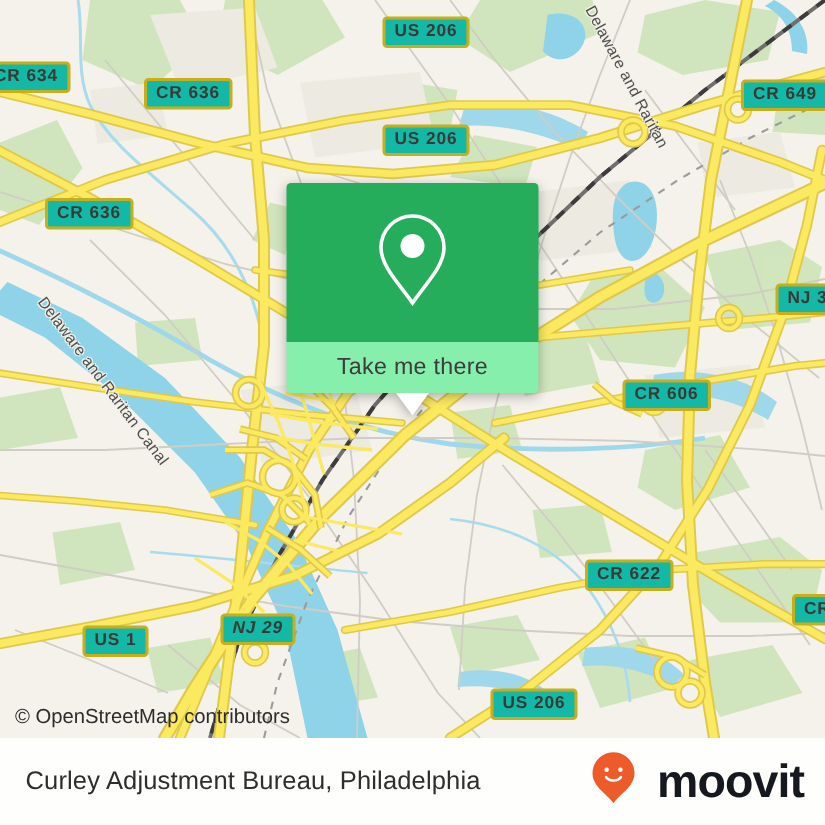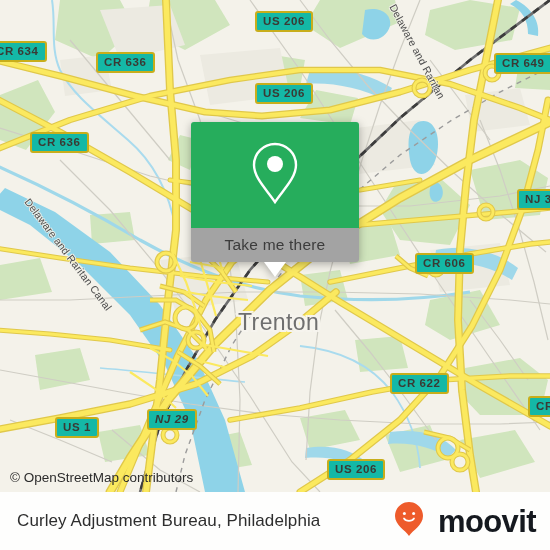--- a/index.html
+++ b/index.html
@@ -69,21 +69,21 @@
     filter:drop-shadow(0 2px 4px rgba(0,0,0,0.30));
   }
   #popup-head{
     width:168px;height:106px;
     background:#26ad5c;
     border-radius:3px 3px 0 0;
     display:flex;align-items:center;justify-content:center;
   }
   #popup-foot{
     width:168px;height:34px;
-    background:#a3a3a3;
+    background:#86efac;
     border-radius:0 0 3px 3px;
     display:flex;align-items:center;justify-content:center;
     position:relative;
   }
   #popup-foot-label{
     font-size:15.5px;color:#3c3c3c;letter-spacing:0.2px;
   }
   #popup-tail{
     position:absolute;left:50%;bottom:-15px;margin-left:-11px;
     width:0;height:0;
@@ -313,21 +313,20 @@
       </g>
     </svg>
 
     <div class="canal-label" style="left:32px;top:196px;transform:rotate(53deg);transform-origin:left top;">
       <span>Delaware and Raritan Canal</span>
     </div>
     <div class="canal-label" style="left:398px;top:2px;transform:rotate(62deg);transform-origin:left top;">
       <span>Delaware and Raritan</span>
     </div>
 
-    <div class="place-label" style="left:238px;top:309px;">Trenton</div>
 
     <div class="shield" style="left:-12px;top:41px;">CR 634</div>
     <div class="shield" style="left:96px;top:52px;">CR 636</div>
     <div class="shield" style="left:255px;top:11px;">US 206</div>
     <div class="shield" style="left:494px;top:53px;">CR 649</div>
     <div class="shield" style="left:255px;top:83px;">US 206</div>
     <div class="shield" style="left:30px;top:132px;">CR 636</div>
     <div class="shield" style="left:517px;top:189px;">NJ 33</div>
     <div class="shield" style="left:415px;top:253px;">CR 606</div>
     <div class="shield" style="left:390px;top:373px;">CR 622</div>

